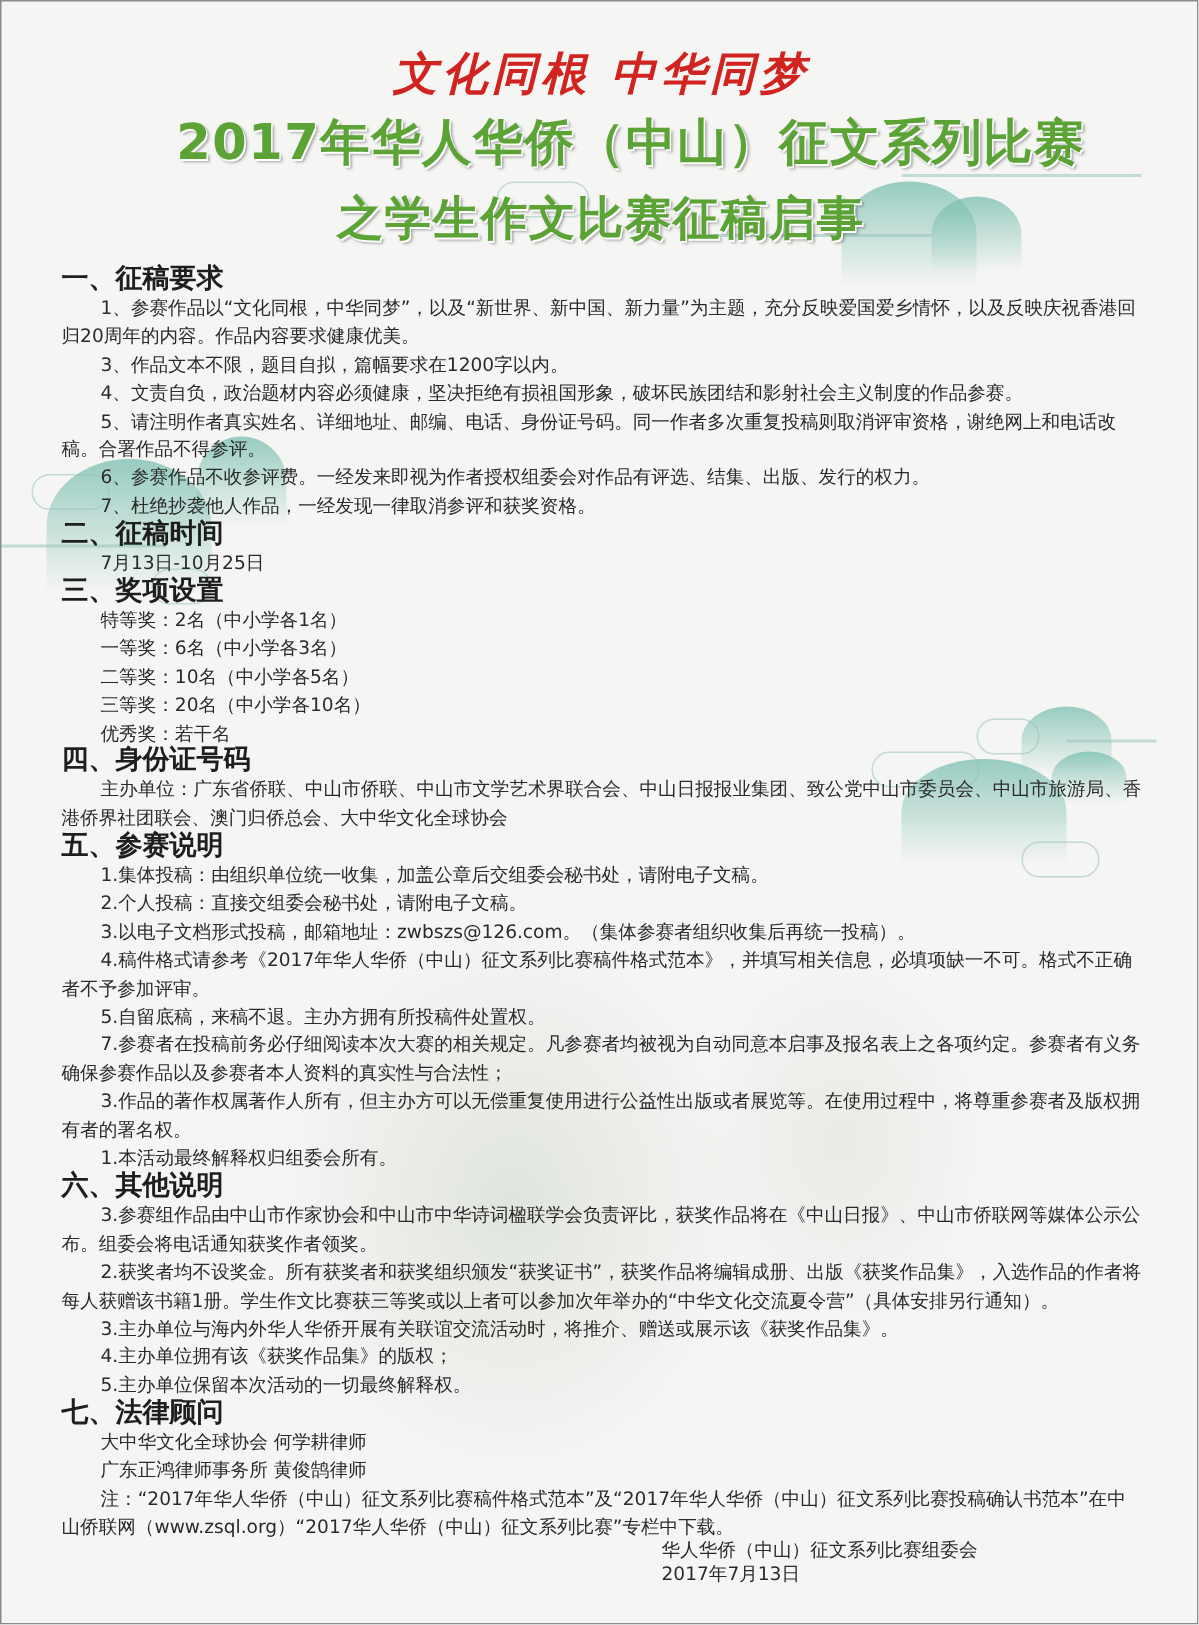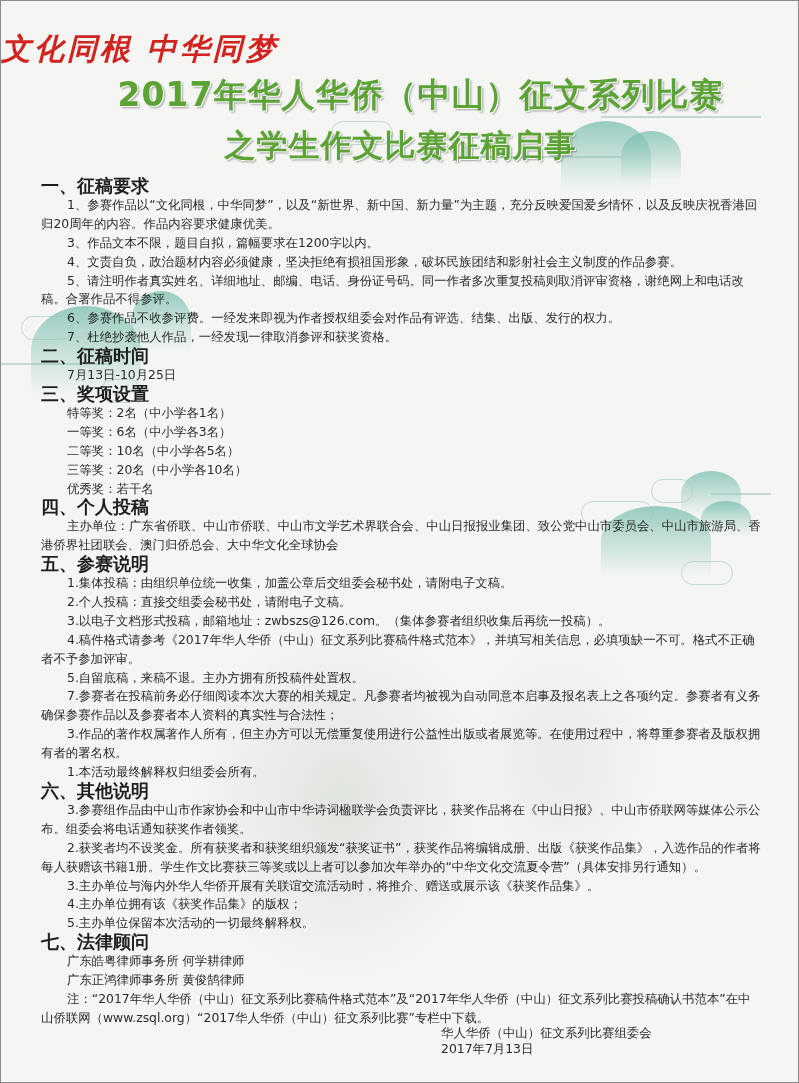--- a/index.html
+++ b/index.html
@@ -16,21 +16,21 @@
       radial-gradient(ellipse 220px 260px at 340px 800px, rgba(170,185,170,0.28), rgba(255,255,255,0) 70%),
       radial-gradient(ellipse 140px 180px at 560px 760px, rgba(175,190,175,0.18), rgba(255,255,255,0) 70%),
       #f5f5f3;
   }
   .deco { position:absolute; pointer-events:none; }
   .mountain { position:absolute; border-radius:50% 50% 0 0;
     background:linear-gradient(180deg, rgba(120,190,175,0.75), rgba(200,230,222,0.0)); }
   .cloud-line { position:absolute; border:1.5px solid rgba(150,195,185,0.55); border-radius:14px; height:22px; }
   .hline { position:absolute; height:1.5px; background:rgba(150,195,185,0.55); }
   .slogan {
-    position:absolute; top:28px; left:0; width:799px; 
+    position:absolute; top:28px; left:0; width:799px; text-align:center;
     font-family:"DejaVu Serif","Liberation Serif",serif; font-style:italic; font-weight:bold;
     font-size:30px; color:#d1231f; letter-spacing:3px;
   }
   .title1, .title2 {
     position:absolute; left:0; width:799px; text-align:center;
     font-weight:bold; letter-spacing:1px;
     color:#5aa334;
     text-shadow: 1px 1px 0 #fff, 2px 2px 2px rgba(0,0,0,0.35);
   }
   .title1 { top:72px; font-size:33px;margin-left:20px; }
@@ -98,21 +98,21 @@
     <div>
       <div class="sec-h">三、奖项设置</div>
       <div class="ind">特等奖：2名（中小学各1名）</div>
       <div class="ind">一等奖：6名（中小学各3名）</div>
       <div class="ind">二等奖：10名（中小学各5名）</div>
       <div class="ind">三等奖：20名（中小学各10名）</div>
       <div class="ind">优秀奖：若干名</div>
     </div>
 
     <div>
-      <div class="sec-h">四、个人投稿</div>
+      <div class="sec-h">四、身份证号码</div>
       <div class="p">主办单位：广东省侨联、中山市侨联、中山市文学艺术界联合会、中山日报报业集团、致公党中山市委员会、中山市旅游局、香港侨界社团联会、澳门归侨总会、大中华文化全球协会</div>
     </div>
 
     <div>
       <div class="sec-h">五、参赛说明</div>
       <div class="p">1.集体投稿：由组织单位统一收集，加盖公章后交组委会秘书处，请附电子文稿。</div>
       <div class="p">2.个人投稿：直接交组委会秘书处，请附电子文稿。</div>
       <div class="p">3.以电子文档形式投稿，邮箱地址：zwbszs@126.com。（集体参赛者组织收集后再统一投稿）。</div>
       <div class="p">4.稿件格式请参考《2017年华人华侨（中山）征文系列比赛稿件格式范本》，并填写相关信息，必填项缺一不可。格式不正确者不予参加评审。</div>
       <div class="p">5.自留底稿，来稿不退。主办方拥有所投稿件处置权。</div>
@@ -125,21 +125,21 @@
       <div class="sec-h">六、其他说明</div>
       <div class="p">3.参赛组作品由中山市作家协会和中山市中华诗词楹联学会负责评比，获奖作品将在《中山日报》、中山市侨联网等媒体公示公布。组委会将电话通知获奖作者领奖。</div>
       <div class="p">2.获奖者均不设奖金。所有获奖者和获奖组织颁发“获奖证书”，获奖作品将编辑成册、出版《获奖作品集》，入选作品的作者将每人获赠该书籍1册。学生作文比赛获三等奖或以上者可以参加次年举办的“中华文化交流夏令营”（具体安排另行通知）。</div>
       <div class="p">3.主办单位与海内外华人华侨开展有关联谊交流活动时，将推介、赠送或展示该《获奖作品集》。</div>
       <div class="p">4.主办单位拥有该《获奖作品集》的版权；</div>
       <div class="p">5.主办单位保留本次活动的一切最终解释权。</div>
     </div>
 
     <div>
       <div class="sec-h">七、法律顾问</div>
-      <div class="ind">广东皓粤律师事务所  何学耕律师</div>
+      <div class="ind">大中华文化全球协会  何学耕律师</div>
       <div class="ind">广东正鸿律师事务所  黄俊鹄律师</div>
       <div class="p">注：“2017年华人华侨（中山）征文系列比赛稿件格式范本”及“2017年华人华侨（中山）征文系列比赛投稿确认书范本”在中山侨联网（www.zsql.org）“2017华人华侨（中山）征文系列比赛”专栏中下载。</div>
     </div>
   </div>
 
   <div class="sign">
     <div>华人华侨（中山）征文系列比赛组委会</div>
     <div>2017年7月13日</div>
   </div>
 </div>

